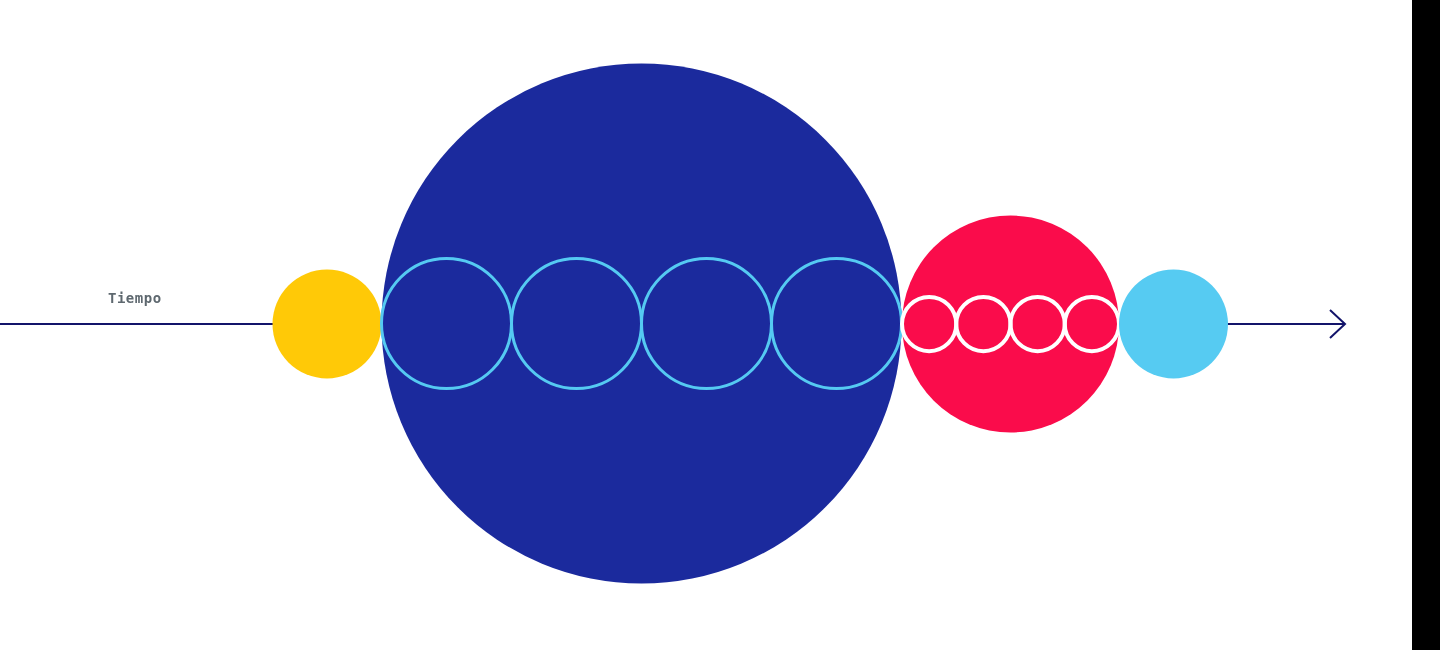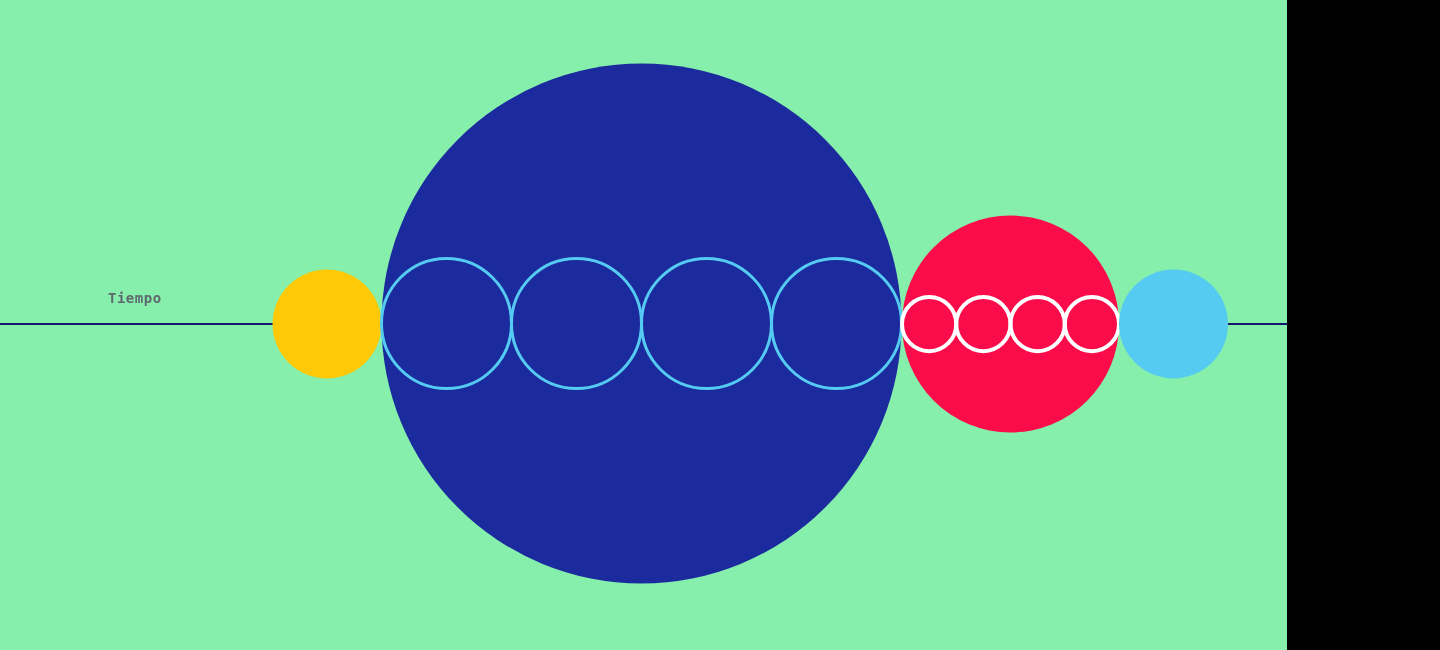--- a/index.html
+++ b/index.html
@@ -26,21 +26,21 @@
     top: 290px;
     font-size: 14px;
     font-weight: bold;
     letter-spacing: 0.5px;
     user-select: none;
   }
 </style>
 </head>
 <body>
 
-<div id="stage" style="width: 1287px; height: 650px; background: #86efac;">
+<div id="stage" style="width: 1412px; height: 650px; background: #ffffff;">
   <svg id="diagram-svg" width="1440" height="650" xmlns="http://www.w3.org/2000/svg">
     <g id="axis-layer">
         <line x1="0" y1="324" x2="1345" y2="324" stroke="#13146a" stroke-width="2"></line>
         <polyline points="1330,310 1345,324 1330,338" fill="none" stroke="#13146a" stroke-width="2"></polyline>
       </g>
     <g id="circles-layer">
         <circle cx="327" cy="324" r="54.5" fill="#ffc907"></circle>
         <circle cx="641.5" cy="323.5" r="260" fill="#1b2a9d"></circle>
         <circle cx="446.5" cy="323.5" r="65" fill="none" stroke="#55caf2" stroke-width="3"></circle>
         <circle cx="576.5" cy="323.5" r="65" fill="none" stroke="#55caf2" stroke-width="3"></circle>

